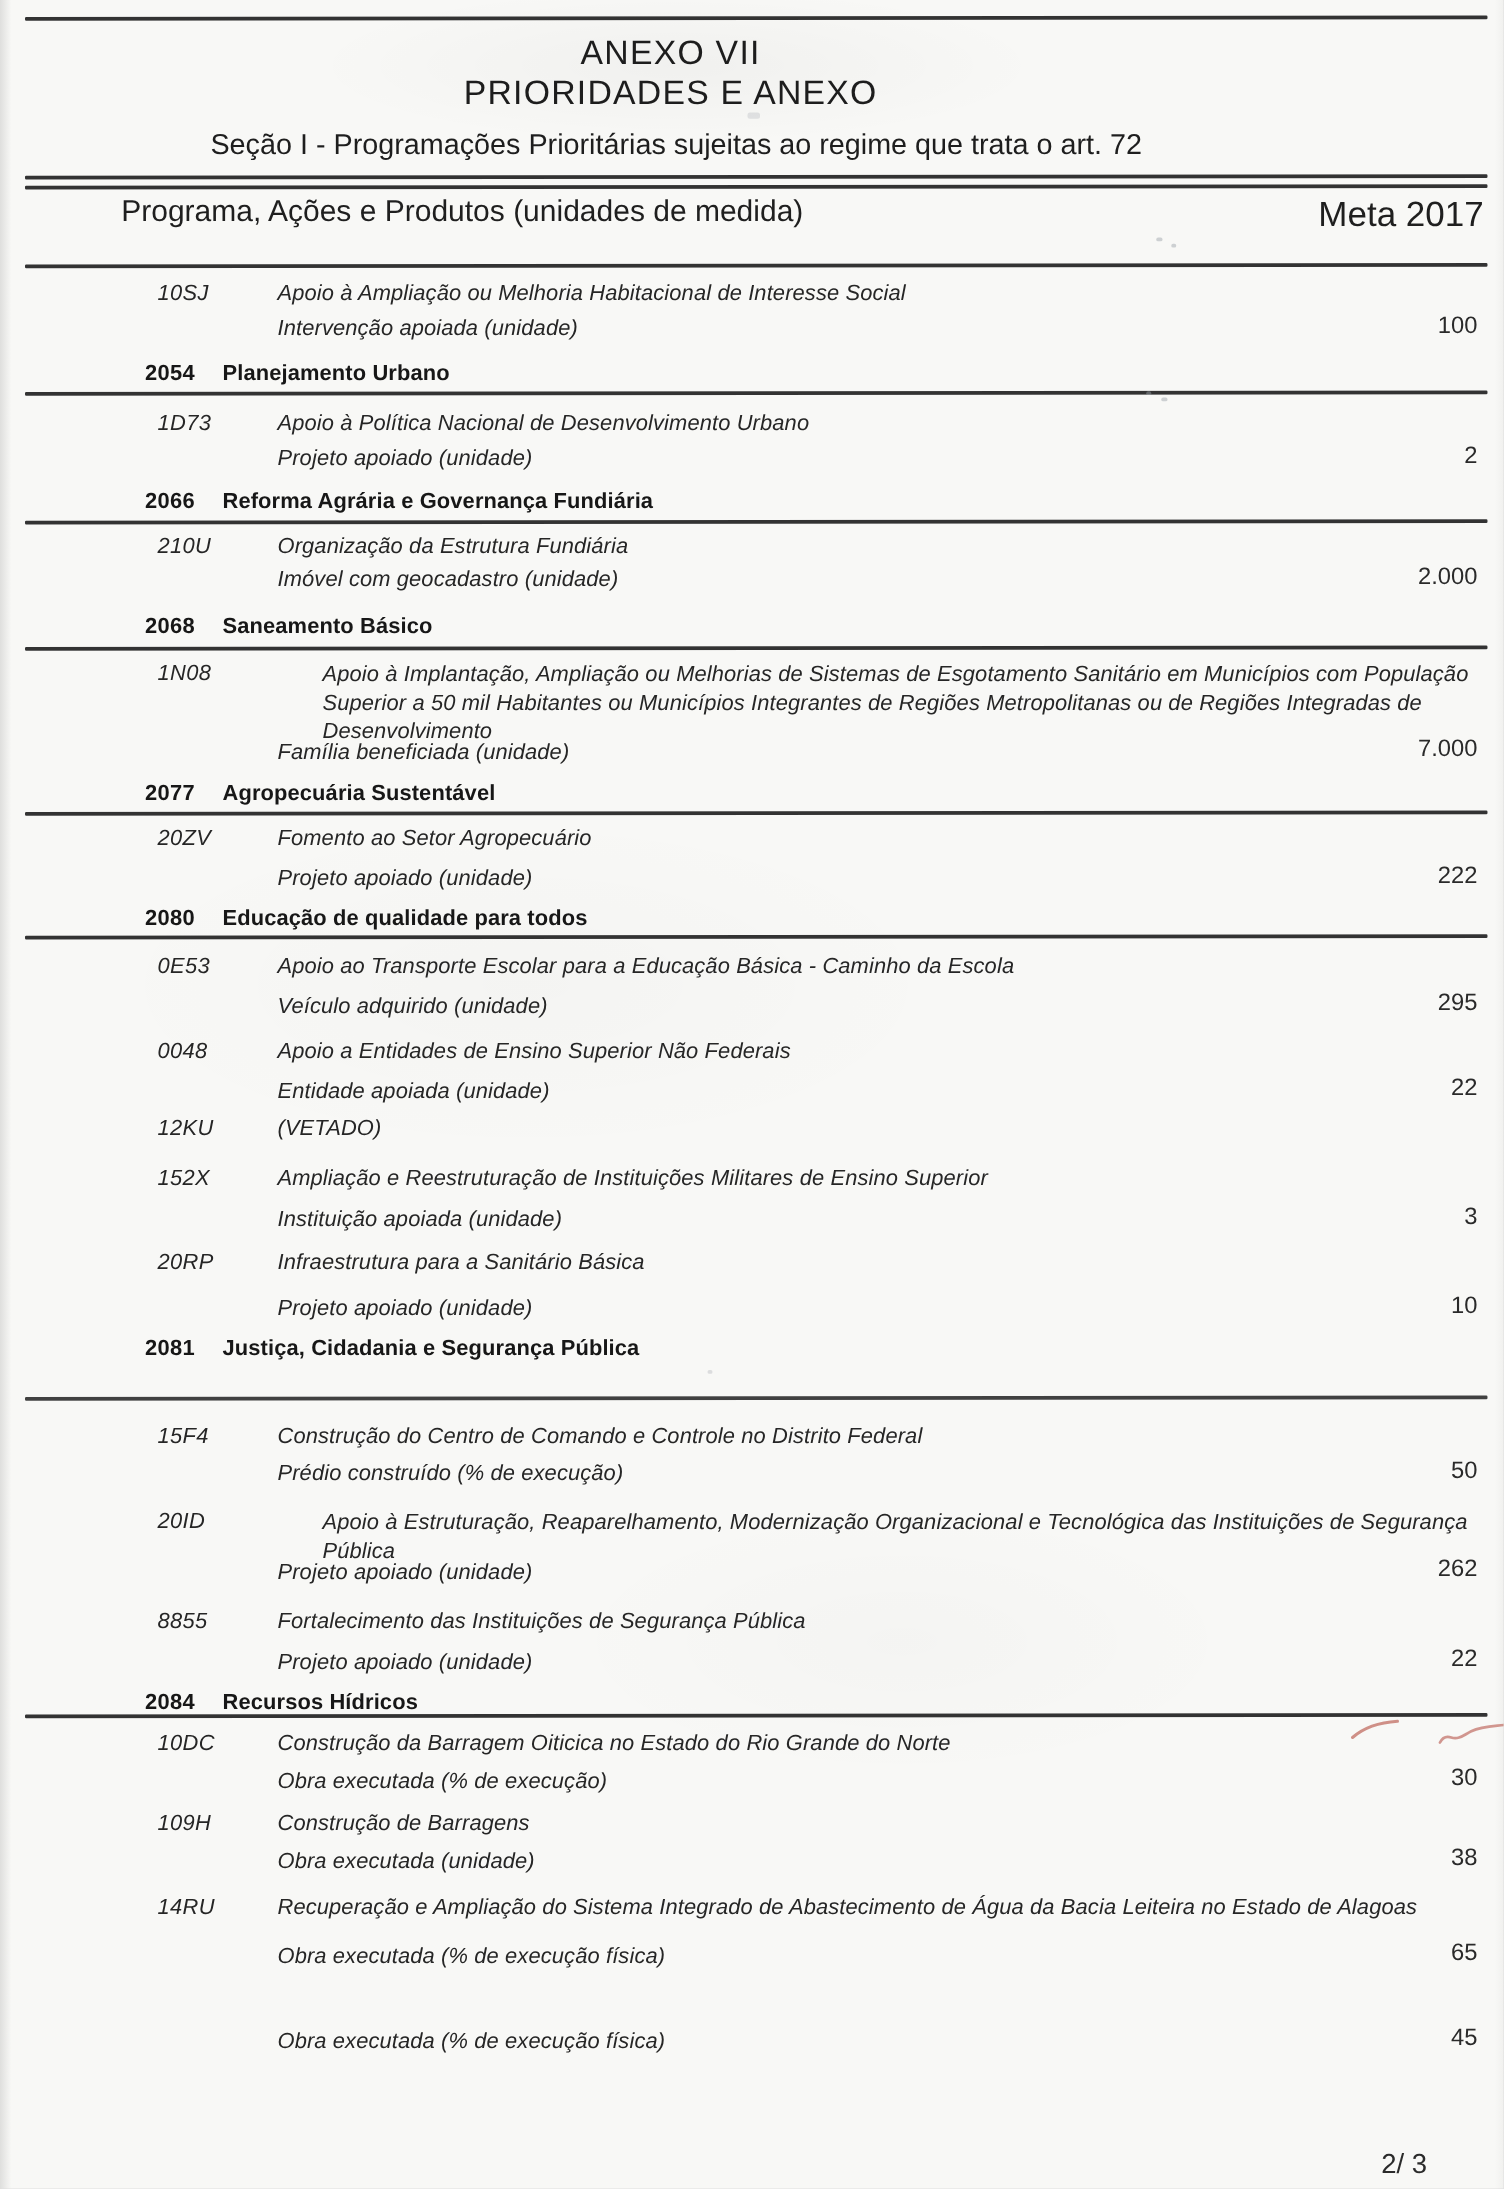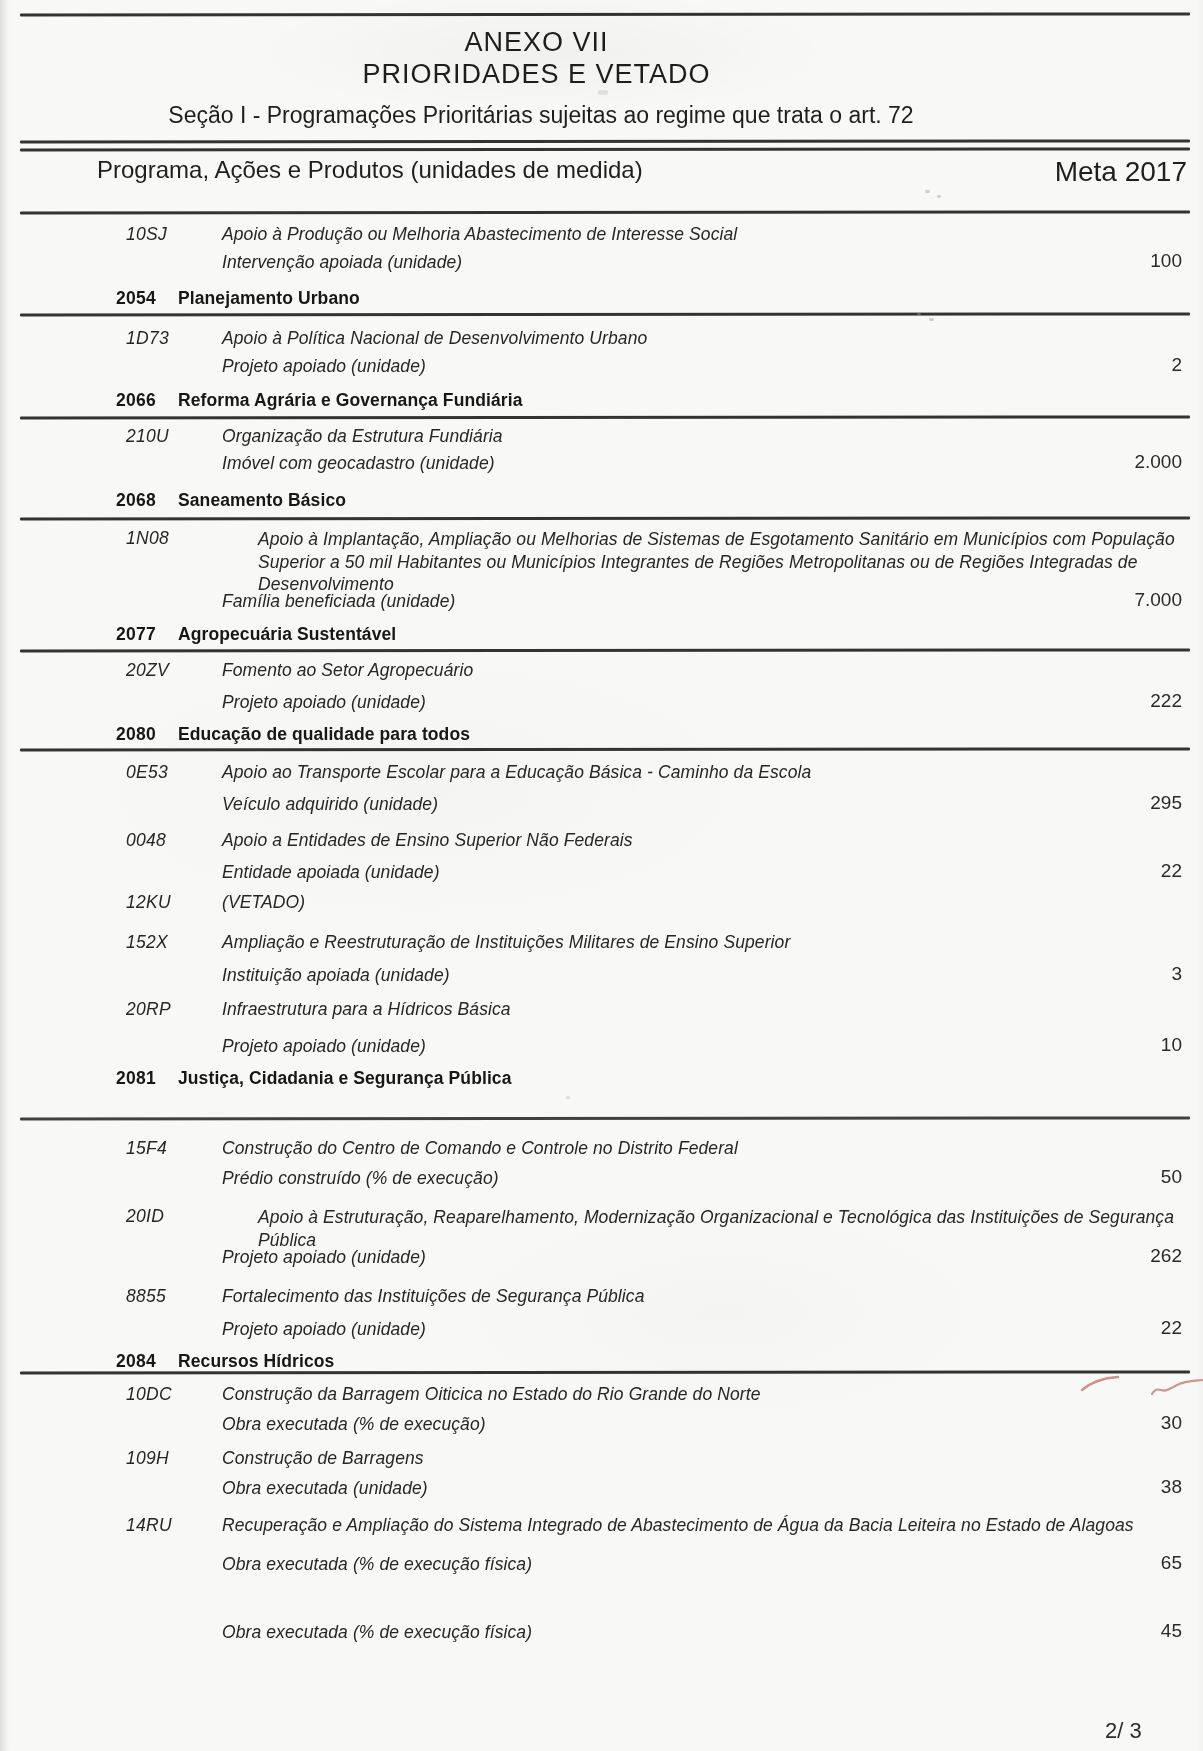--- a/index.html
+++ b/index.html
@@ -89,35 +89,35 @@
   .pen-mark { position: absolute; left: 1076px; top: 1370px; }
 </style>
 </head>
 <body>
 
 <div class="page">
 
   <div class="rule" style="top:13px"></div>
 
   <div class="doc-title" style="top:27px">ANEXO VII</div>
-  <div class="doc-title" style="top:59px">PRIORIDADES E VETADO</div>
+  <div class="doc-title" style="top:59px">PRIORIDADES E ANEXO</div>
 
   <div class="section-heading" style="top:102px">Seção I - Programações Prioritárias sujeitas ao regime que trata o art. 72</div>
 
   <div class="rule" style="top:140px"></div>
   <div class="rule" style="top:148px"></div>
 
   <div class="col-header-left">Programa, Ações e Produtos (unidades de medida)</div>
   <div class="col-header-right">Meta 2017</div>
 
   <div class="rule" style="top:211px"></div>
 
   <div class="row action" style="top:224px">
     <span class="code">10SJ</span>
-    <span class="txt">Apoio à Produção ou Melhoria Abastecimento de Interesse Social</span>
+    <span class="txt">Apoio à Ampliação ou Melhoria Habitacional de Interesse Social</span>
   </div>
   <div class="row product" style="top:252px">
     <span class="txt">Intervenção apoiada (unidade)</span>
     <span class="meta">100</span>
   </div>
   <div class="row program" style="top:288px">
     <span class="code">2054</span>
     <span class="txt">Planejamento Urbano</span>
   </div>
   <div class="rule" style="top:313px"></div>
@@ -201,21 +201,21 @@
   <div class="row action" style="top:932px">
     <span class="code">152X</span>
     <span class="txt">Ampliação e Reestruturação de Instituições Militares de Ensino Superior</span>
   </div>
   <div class="row product" style="top:965px">
     <span class="txt">Instituição apoiada (unidade)</span>
     <span class="meta">3</span>
   </div>
   <div class="row action" style="top:999px">
     <span class="code">20RP</span>
-    <span class="txt">Infraestrutura para a Hídricos Básica</span>
+    <span class="txt">Infraestrutura para a Sanitário Básica</span>
   </div>
   <div class="row product" style="top:1036px">
     <span class="txt">Projeto apoiado (unidade)</span>
     <span class="meta">10</span>
   </div>
   <div class="row program" style="top:1068px">
     <span class="code">2081</span>
     <span class="txt">Justiça, Cidadania e Segurança Pública</span>
   </div>
   <div class="rule soft" style="top:1117px"></div>

